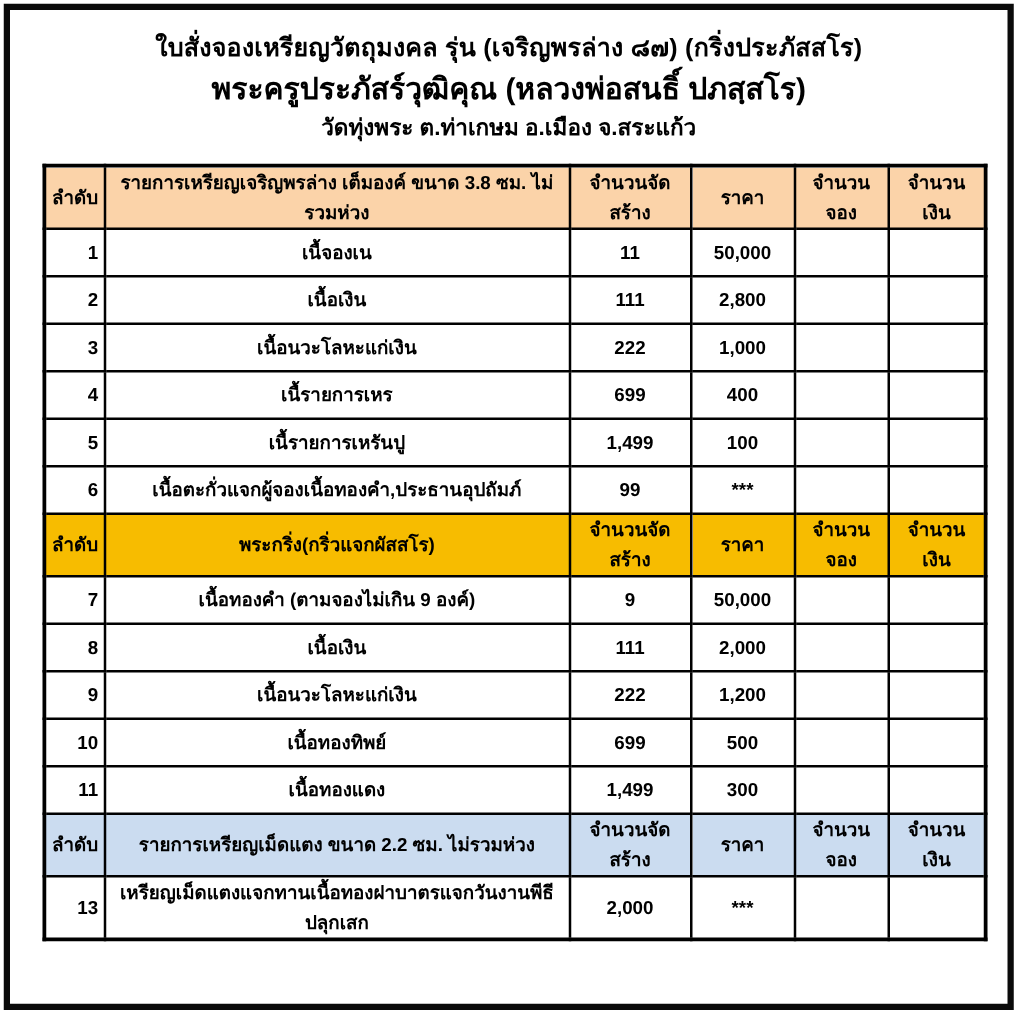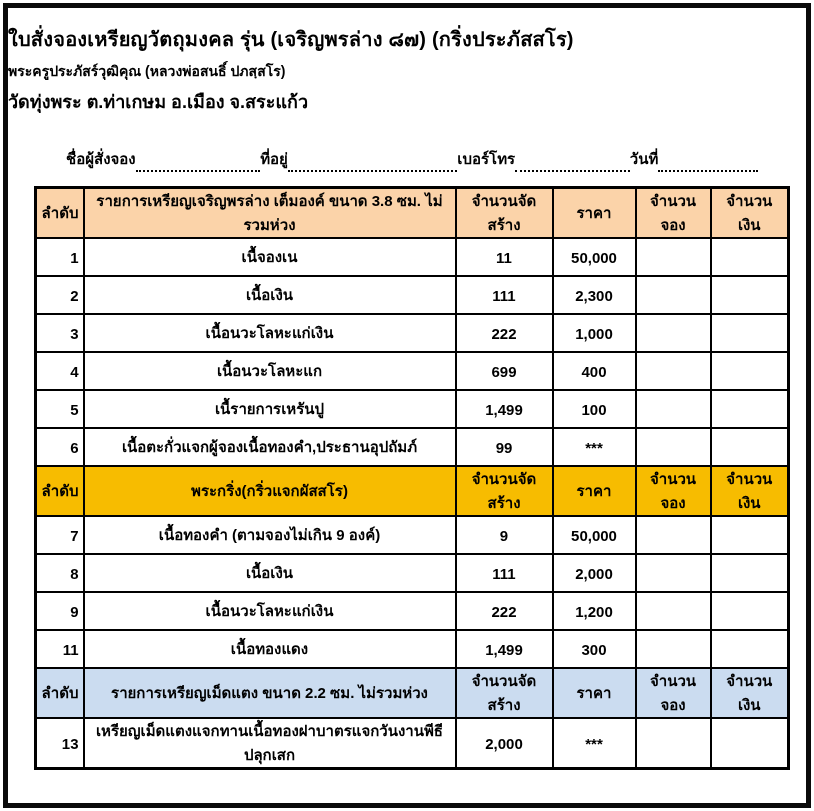--- a/index.html
+++ b/index.html
@@ -1,23 +1,23 @@
 <!DOCTYPE html>
 <html><head>
 <meta charset="utf-8">
 <style>
   * { margin: 0; padding: 0; box-sizing: border-box; }
   html, body { width: 814px; height: 811px; background: #fff; }
   body { font-family: "Liberation Sans", sans-serif; font-weight: bold; color: #000; position: relative; }
   .page-border { position: absolute; inset: 3px; border: 5px solid #0a0a0a; background: #fff; }
   .content { position: absolute; inset: 8px; padding-top: 14px; }
 
-  .titles { }
+  .titles { text-align: center; }
   .title-1 { font-size: 20px; line-height: 34px; letter-spacing: .2px; }
-  .title-2 { font-size: 14px; line-height: 31px; }
+  .title-2 { font-size: 24px; line-height: 31px; }
   .title-3 { font-size: 18px; line-height: 30px; }
 
   .form-line { display: flex; align-items: flex-end; margin: 30px 48px 0 58px; font-size: 15px; }
   .form-line .lbl { white-space: nowrap; padding-bottom: 1px; }
   .dots { border-bottom: 2px dotted #000; height: 14px; }
   .d1 { flex: 1.25; } .d2 { flex: 1.7; } .d3 { flex: 1.15; } .d4 { flex: 1.0; }
 
   table.order { border-collapse: collapse; margin: 14px 0 0 26px; table-layout: fixed; width: 753px; }
   table.order td { border: 2px solid #000; font-size: 15px; padding: 0 4px; overflow: hidden; }
   table.order { border: 3px solid #000; }
@@ -36,30 +36,20 @@
 <div class="page-border"></div>
 
 <div class="content">
 
   <div class="titles">
     <div class="title-1">ใบสั่งจองเหรียญวัตถุมงคล  รุ่น  (เจริญพรล่าง ๘๗) (กริ่งประภัสสโร)</div>
     <div class="title-2">พระครูประภัสร์วุฒิคุณ  (หลวงพ่อสนธิ์  ปภสฺสโร)</div>
     <div class="title-3">วัดทุ่งพระ  ต.ท่าเกษม  อ.เมือง  จ.สระแก้ว</div>
   </div>
 
-  <div class="form-line">
-    <span class="lbl">ชื่อผู้สั่งจอง</span>
-    <span class="dots d1"></span>
-    <span class="lbl">ที่อยู่</span>
-    <span class="dots d2"></span>
-    <span class="lbl">เบอร์โทร</span>
-    <span class="dots d3"></span>
-    <span class="lbl">วันที่</span>
-    <span class="dots d4"></span>
-  </div>
 
   <table class="order">
     <colgroup>
       <col style="width:48px">
         <col style="width:372px">
         <col style="width:97px">
       <col style="width:83px">
         <col style="width:75px">
         <col style="width:78px">
     </colgroup>
@@ -78,35 +68,35 @@
         <td class="c-item">เนื้จองเน</td>
         <td class="c-qty">11</td>
         <td class="c-price">50,000</td>
         <td></td>
         <td></td>
       </tr>
       <tr class="data-row">
         <td class="c-no">2</td>
         <td class="c-item">เนื้อเงิน</td>
         <td class="c-qty">111</td>
-        <td class="c-price">2,300</td>
+        <td class="c-price">2,800</td>
         <td></td>
         <td></td>
       </tr>
       <tr class="data-row">
         <td class="c-no">3</td>
         <td class="c-item">เนื้อนวะโลหะแก่เงิน</td>
         <td class="c-qty">222</td>
         <td class="c-price">1,000</td>
         <td></td>
         <td></td>
       </tr>
       <tr class="data-row">
         <td class="c-no">4</td>
-        <td class="c-item">เนื้อนวะโลหะแก</td>
+        <td class="c-item">เนื้รายการเหร</td>
         <td class="c-qty">699</td>
         <td class="c-price">400</td>
         <td></td>
         <td></td>
       </tr>
       <tr class="data-row">
         <td class="c-no">5</td>
         <td class="c-item">เนื้รายการเหรันปู</td>
         <td class="c-qty">1,499</td>
         <td class="c-price">100</td>
@@ -148,20 +138,28 @@
       </tr>
       <tr class="data-row">
         <td class="c-no">9</td>
         <td class="c-item">เนื้อนวะโลหะแก่เงิน</td>
         <td class="c-qty">222</td>
         <td class="c-price">1,200</td>
         <td></td>
         <td></td>
       </tr>
       <tr class="data-row">
+        <td class="c-no">10</td>
+        <td class="c-item">เนื้อทองทิพย์</td>
+        <td class="c-qty">699</td>
+        <td class="c-price">500</td>
+        <td></td>
+        <td></td>
+      </tr>
+      <tr class="data-row">
         <td class="c-no">11</td>
         <td class="c-item">เนื้อทองแดง</td>
         <td class="c-qty">1,499</td>
         <td class="c-price">300</td>
         <td></td>
         <td></td>
       </tr>
 
       <tr class="sec-head bg-blue">
         <td class="c-no">ลำดับ</td>

